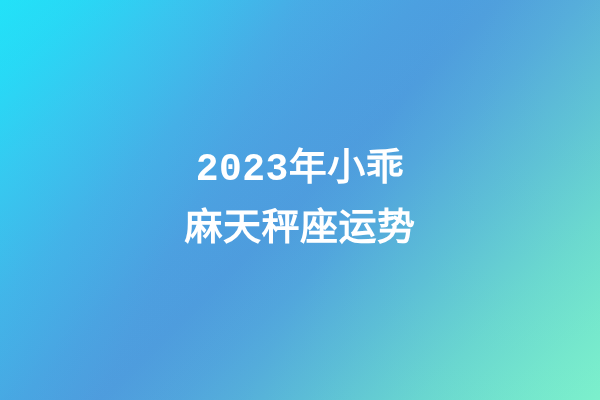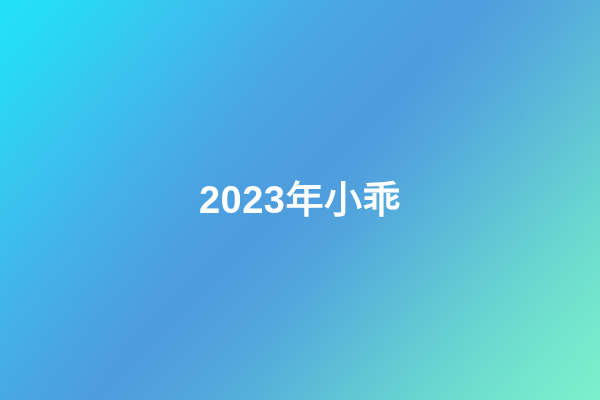--- a/index.html
+++ b/index.html
@@ -65,28 +65,29 @@
   }
 
   .title-line {
     color: #ffffff;
     font-size: 38px;
     font-weight: bold;
     line-height: 60px;
     letter-spacing: 0.5px;
     white-space: nowrap;
     text-align: center;
-    font-family: Liberation Sans, sans-serif;
+    font-family: Liberation Mono, monospace;
   }
 </style>
 </head>
 <body>
 
 <div class="banner">
 
   <div class="banner-bg"></div>
   <div class="banner-bg-overlay"></div>
 
   <div class="banner-content">
     <div class="title-line">2023年小乖</div>
+    <div class="title-line">麻天秤座运势</div>
   </div>
 
 </div>
 
 </body></html>

